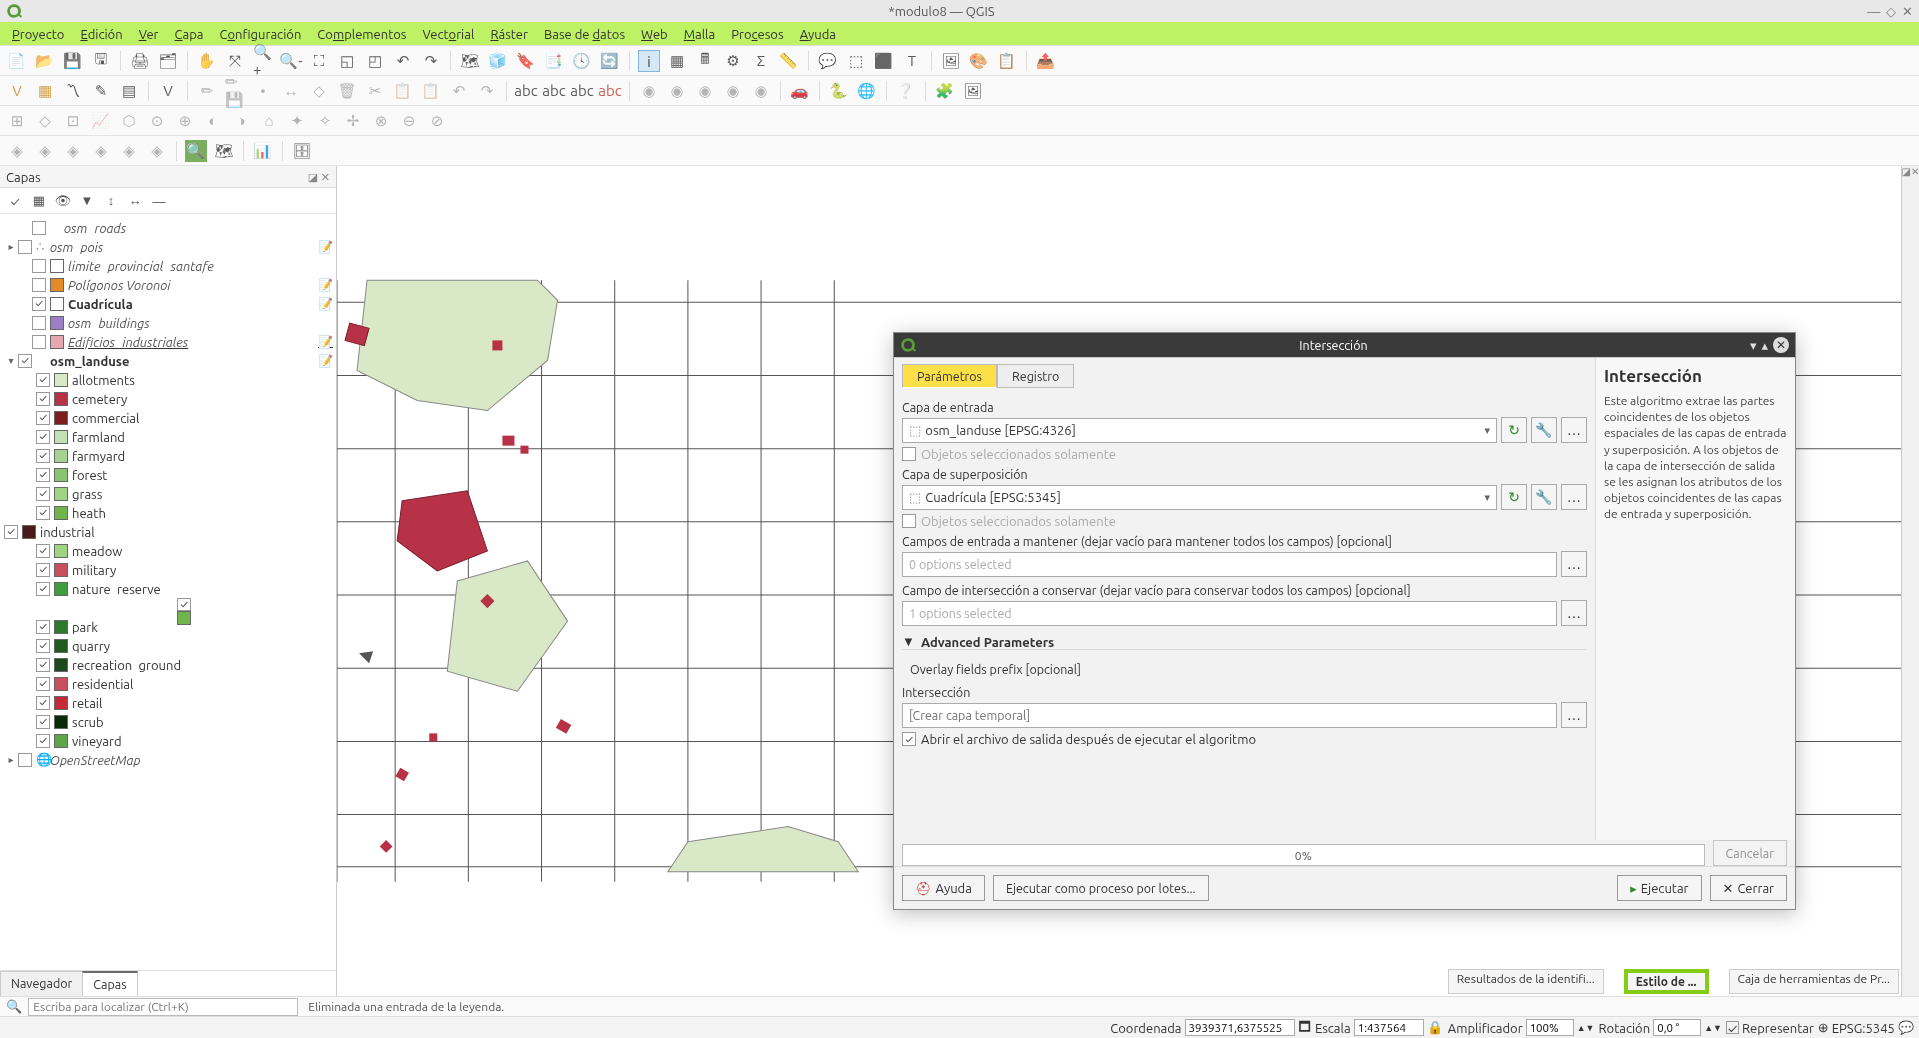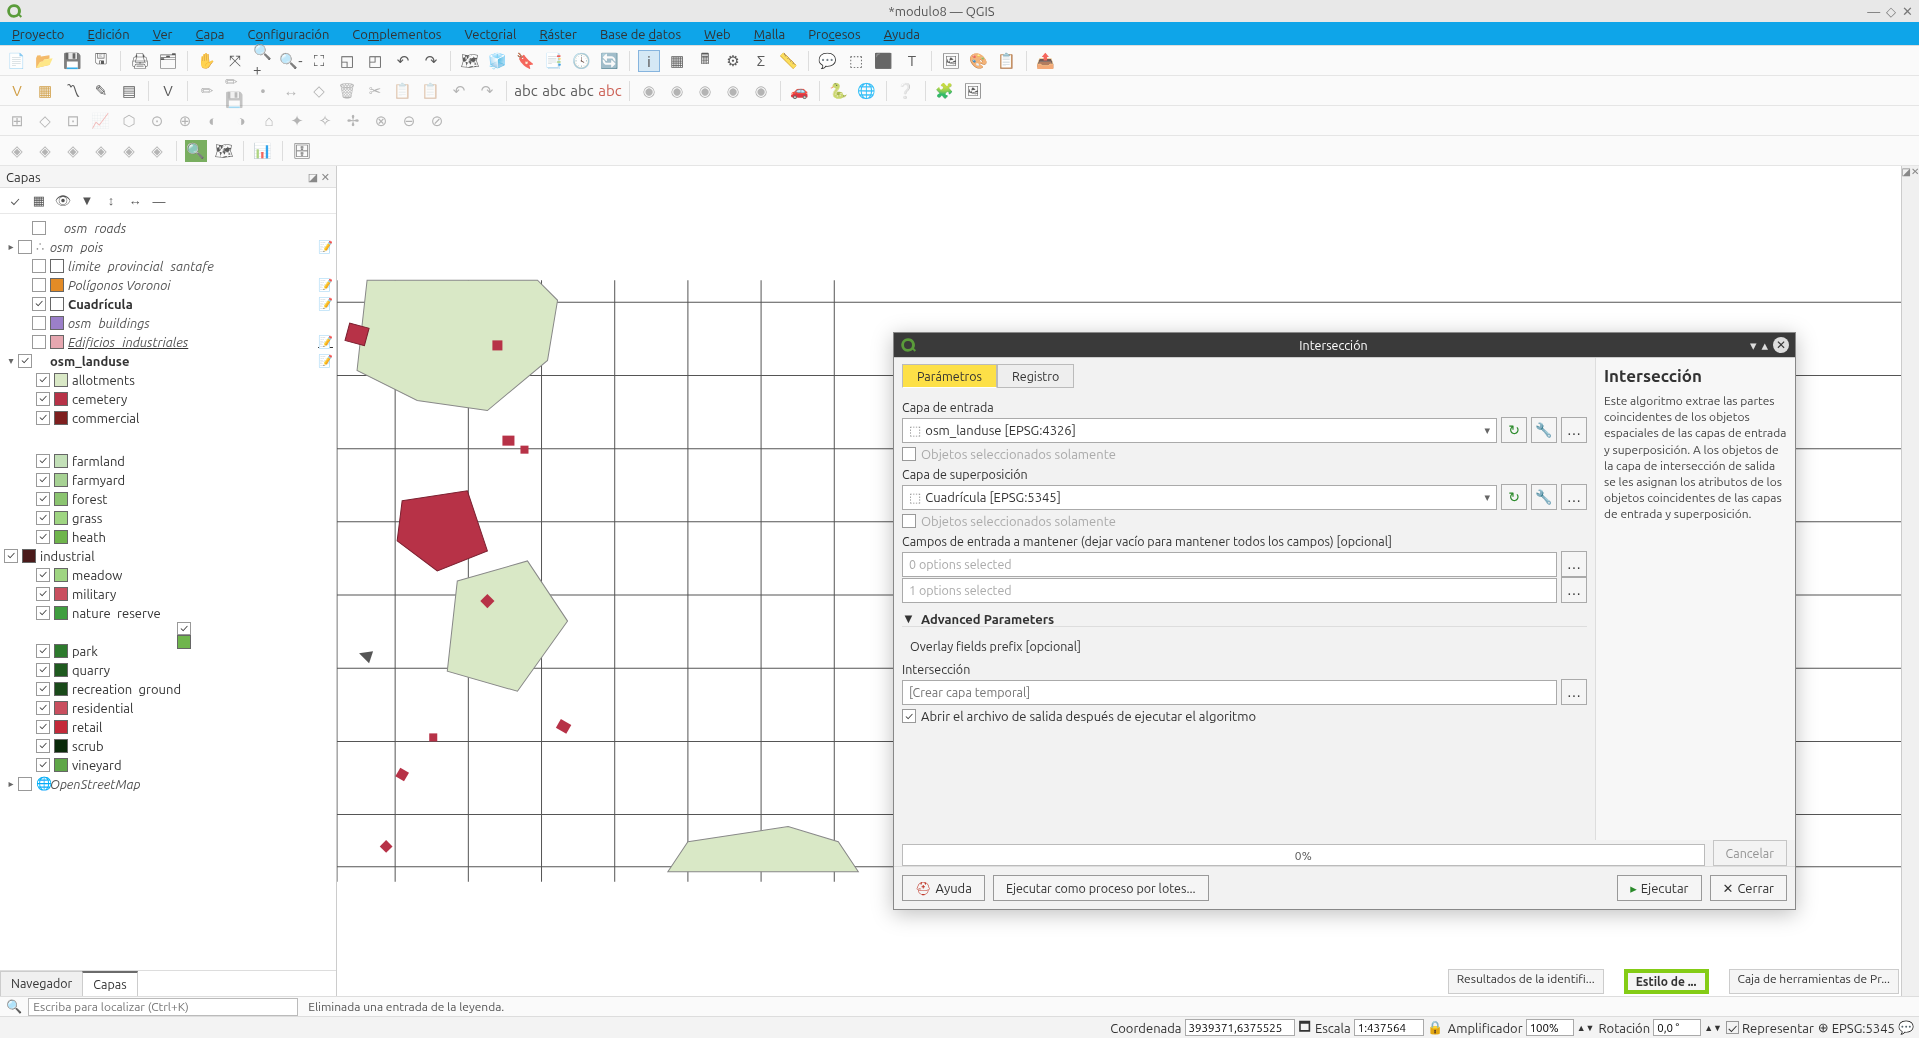--- a/index.html
+++ b/index.html
@@ -1,21 +1,21 @@
 <!DOCTYPE html>
 <html><head>
 <meta charset="utf-8">
 <style>
 * { box-sizing: border-box; margin: 0; padding: 0; font-family: "Ubuntu", "Segoe UI", sans-serif; font-size: 13px; }
 html, body { width: 1919px; height: 1038px; overflow: hidden; background: #f0f0f0; color: #333; }
 .titlebar { height: 22px; background: #e8e8e8; display: flex; align-items: center; padding: 0 6px; }
 .titlebar .q-icon { width: 16px; height: 16px; }
 .titlebar .title { flex: 1; text-align: center; color: #555; }
 .titlebar .win-ctrl { margin-left: 6px; color: #777; }
-.menubar { height: 24px; background: #0ea5e9; display: flex; align-items: center; padding: 0 4px; border-bottom: 1px solid #ddd; gap: 7px; }
+.menubar { height: 24px; background: #bef264; display: flex; align-items: center; padding: 0 4px; border-bottom: 1px solid #ddd; }
 .menubar .menu-item { padding: 0 8px; color: #333; cursor: default; }
 .menubar .menu-item .accel { text-decoration: underline; }
 .toolbar { height: 30px; background: #fafafa; border-bottom: 1px solid #e5e5e5; display: flex; align-items: center; padding-left: 6px; gap: 6px; }
 .toolbar .tb-btn { width: 22px; height: 22px; border: 1px solid transparent; display: flex; align-items: center; justify-content: center; font-size: 15px; cursor: default; opacity: 0.8; }
 .toolbar .tb-sep { width: 1px; height: 20px; background: #ddd; margin: 0 2px; }
 .toolbar .tb-btn.disabled { opacity: 0.35; }
 .main-area { display: flex; height: calc(100% - 22px - 24px - 30px*4 - 20px - 22px); }
 .left-panel { width: 337px; background: #fff; border-right: 1px solid #ccc; display: flex; flex-direction: column; }
 .panel-title { display:flex; align-items:center; justify-content:space-between; padding: 3px 6px; background:#f5f5f5; border-bottom:1px solid #e0e0e0; font-size:12px; }
 .panel-tools { height: 26px; border-bottom:1px solid #e8e8e8; display:flex; align-items:center; gap:6px; padding:0 6px; }
@@ -302,21 +302,21 @@
       <div class="layer-row" style="padding-left:36px;">
           <span class="chk checked"></span>
           <span class="sym" style="background:#b73247;"></span>
           <span class="label">cemetery</span>
         </div>
       <div class="layer-row" style="padding-left:36px;">
           <span class="chk checked"></span>
           <span class="sym" style="background:#7e1f1f;"></span>
           <span class="label">commercial</span>
         </div>
-      <div class="layer-row" style="padding-left:36px;margin-top:24px;">
+      <div class="layer-row" style="padding-left:36px;">
           <span class="chk checked"></span>
           <span class="sym" style="background:#c3e0b8;"></span>
           <span class="label">farmland</span>
         </div>
       <div class="layer-row" style="padding-left:36px;">
           <span class="chk checked"></span>
           <span class="sym" style="background:#a7d294;"></span>
           <span class="label">farmyard</span>
         </div>
       <div class="layer-row" style="padding-left:36px;">
@@ -493,20 +493,21 @@
               <span class="chk"></span>
               <span>Objetos seleccionados solamente</span>
             </div>
 
           <div class="form-label">Campos de entrada a mantener (dejar vacío para mantener todos los campos) [opcional]</div>
           <div class="form-row">
             <input class="field placeholder" style="flex: 1 1 0%;" readonly="" value="0 options selected">
             <div class="sq-btn">…</div>
           </div>
 
+          <div class="form-label">Campo de intersección a conservar (dejar vacío para conservar todos los campos) [opcional]</div>
           <div class="form-row">
             <input class="field placeholder" style="flex: 1 1 0%;" readonly="" value="1 options selected">
             <div class="sq-btn">…</div>
           </div>
 
           <div class="adv-header">
               <span>▼</span>
               <span>Advanced Parameters</span>
             </div>
           <div class="adv-body">

